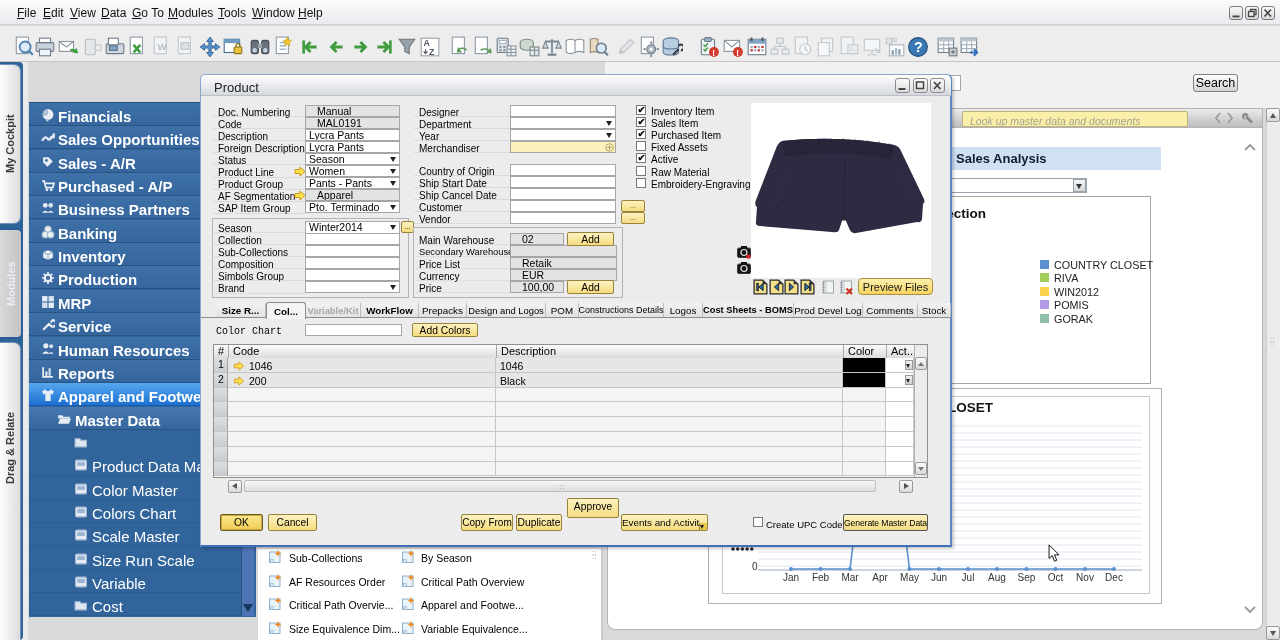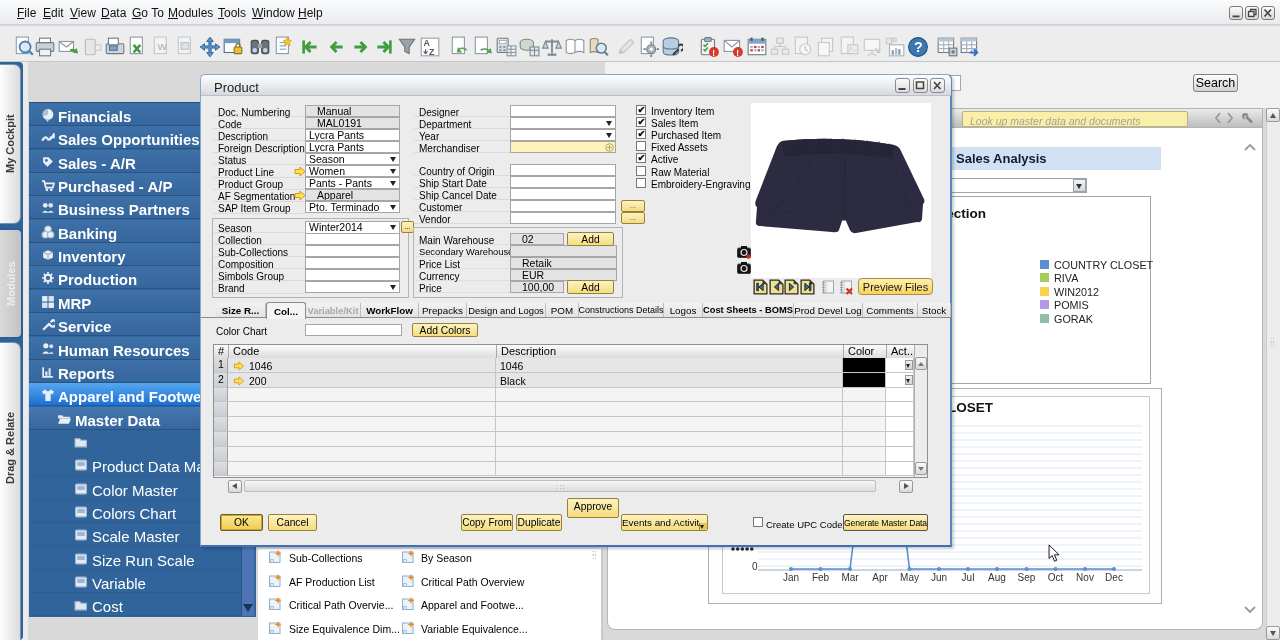--- a/index.html
+++ b/index.html
@@ -460,21 +460,21 @@
     <rect x="0.5" y="2" width="10.5" height="10.5" fill="#eaf2fa" stroke="#8fb0cc"></rect>
     <rect x="1.5" y="9.5" width="3" height="3" fill="#dce6f0" stroke="#8fb0cc" stroke-width="0.6"></rect>
     <path d="M9 0 l1 2.4 2.4 1 -2.4 1 -1 2.4 -1 -2.4 -2.4 -1 2.4 -1 z" fill="#f08a1d"></path>
   </svg>
 <div class="a mi" style="left:421px;top:552.0px;">By Season</div>
 <svg class="a" style="left:269px;top:573.5px;" width="13" height="14" viewBox="0 0 13 14">
     <rect x="0.5" y="2" width="10.5" height="10.5" fill="#eaf2fa" stroke="#8fb0cc"></rect>
     <rect x="1.5" y="9.5" width="3" height="3" fill="#dce6f0" stroke="#8fb0cc" stroke-width="0.6"></rect>
     <path d="M9 0 l1 2.4 2.4 1 -2.4 1 -1 2.4 -1 -2.4 -2.4 -1 2.4 -1 z" fill="#f08a1d"></path>
   </svg>
-<div class="a mi" style="left:289px;top:575.5px;">AF Production List</div>
+<div class="a mi" style="left:289px;top:575.5px;">AF Resources Order</div>
 <svg class="a" style="left:402px;top:573.5px;" width="13" height="14" viewBox="0 0 13 14">
     <rect x="0.5" y="2" width="10.5" height="10.5" fill="#eaf2fa" stroke="#8fb0cc"></rect>
     <rect x="1.5" y="9.5" width="3" height="3" fill="#dce6f0" stroke="#8fb0cc" stroke-width="0.6"></rect>
     <path d="M9 0 l1 2.4 2.4 1 -2.4 1 -1 2.4 -1 -2.4 -2.4 -1 2.4 -1 z" fill="#f08a1d"></path>
   </svg>
 <div class="a mi" style="left:421px;top:575.5px;">Critical Path Overview</div>
 <svg class="a" style="left:269px;top:597.0px;" width="13" height="14" viewBox="0 0 13 14">
     <rect x="0.5" y="2" width="10.5" height="10.5" fill="#eaf2fa" stroke="#8fb0cc"></rect>
     <rect x="1.5" y="9.5" width="3" height="3" fill="#dce6f0" stroke="#8fb0cc" stroke-width="0.6"></rect>
     <path d="M9 0 l1 2.4 2.4 1 -2.4 1 -1 2.4 -1 -2.4 -2.4 -1 2.4 -1 z" fill="#f08a1d"></path>
@@ -813,21 +813,21 @@
 <div class="a tab" style="left:361px;top:303px;width:58px;height:14px;font-size:9.8px;font-weight:bold;">WorkFlow</div>
 <div class="a tab" style="left:419px;top:303px;width:48px;height:14px;font-size:9.8px;">Prepacks</div>
 <div class="a tab" style="left:467px;top:303px;width:79px;height:14px;font-size:9.4px;">Design and Logos</div>
 <div class="a tab" style="left:546px;top:303px;width:33px;height:14px;font-size:9.8px;">POM</div>
 <div class="a tab" style="left:579px;top:303px;width:85px;height:14px;font-size:9.0px;">Constructions Details</div>
 <div class="a tab" style="left:664px;top:303px;width:39px;height:14px;font-size:9.8px;">Logos</div>
 <div class="a tab" style="left:703px;top:303px;width:91px;height:14px;font-size:9.3px;font-weight:bold;">Cost Sheets - BOMS</div>
 <div class="a tab" style="left:794px;top:303px;width:69px;height:14px;font-size:9.8px;">Prod Devel Log</div>
 <div class="a tab" style="left:863px;top:303px;width:55px;height:14px;font-size:9.8px;">Comments</div>
 <div class="a tab" style="left:918px;top:303px;width:33px;height:14px;font-size:9.8px;">Stock</div>
-<div class="a lbl" style="left:216px;top:326px;">Color Chart</div>
+<div class="a lbl" style="left:216px;top:326px;font-family:Liberation Mono, monospace;">Color Chart</div>
 <div class="a fld" style="left:305px;top:324px;width:97px;height:12px;"></div>
 <div class="a ybtn" style="left:412px;top:322.5px;width:66px;height:14px;line-height:13px;">Add Colors</div>
 <div class="a" style="left:213px;top:344px;width:715px;height:134px;background:#f4f4f4;border:1px solid #909090;"></div>
 <div class="a thc" style="left:214px;top:345px;width:15px;height:13px;">#</div>
 <div class="a thc" style="left:229px;top:345px;width:268px;height:13px;">Code</div>
 <div class="a thc" style="left:497px;top:345px;width:347px;height:13px;">Description</div>
 <div class="a thc" style="left:844px;top:345px;width:43px;height:13px;">Color</div>
 <div class="a thc" style="left:887px;top:345px;width:28px;height:13px;">Act...</div>
 <div class="a cell" style="left:214px;top:358px;width:14px;height:14.8px;background:linear-gradient(#dcdfe2,#c9cdd1);border-right:1px solid #a2a2a2;">1</div>
 <div class="a cell" style="left:228px;top:358px;width:268px;height:14.8px;background:#e6e6e6;"></div>

